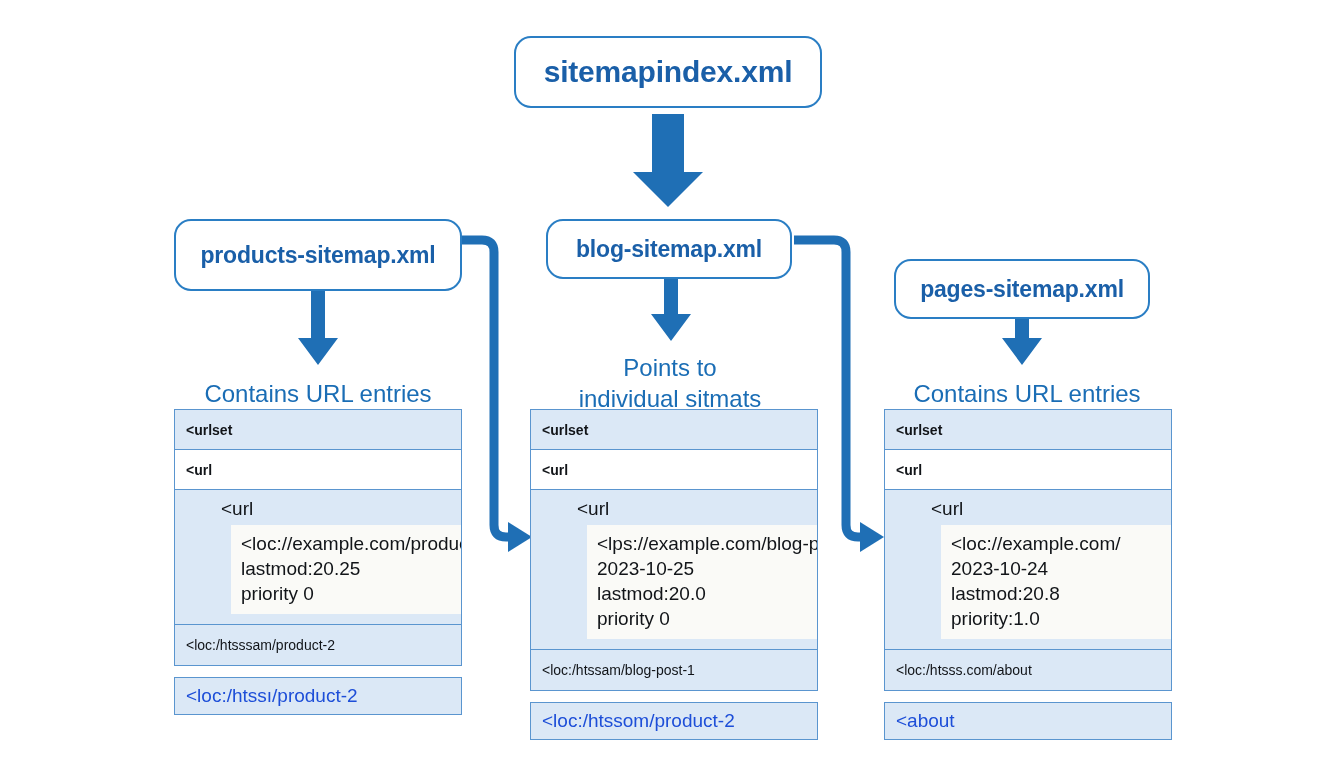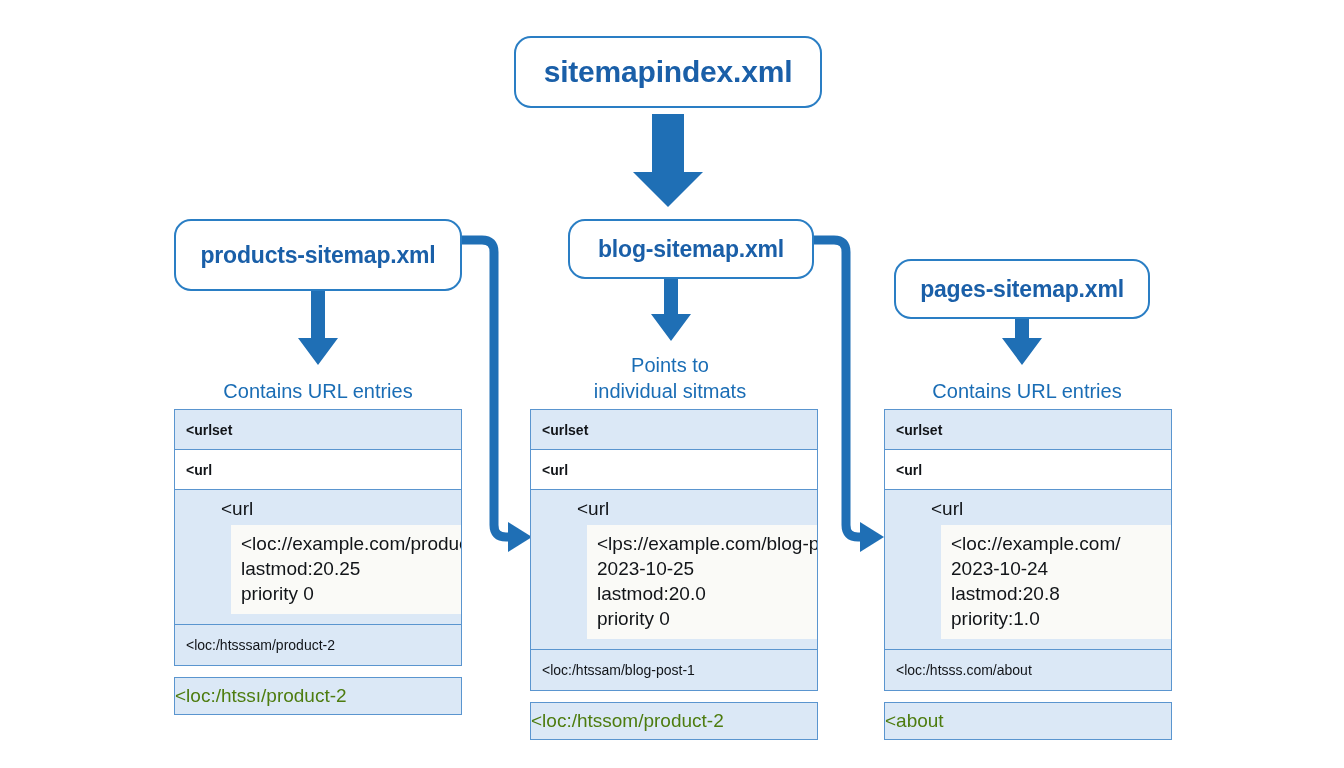--- a/index.html
+++ b/index.html
@@ -27,28 +27,28 @@
     justify-content: center;
     color: #1a5fa8;
     font-weight: bold;
     letter-spacing: -0.2px;
   }
   #root-box {
     left: 514px; top: 36px; width: 308px; height: 72px;
     font-size: 30px;
   }
   #node-products { left: 174px; top: 219px; width: 288px; height: 72px; font-size: 23px; }
-  #node-blog     { left: 568px; top: 219px; width: 246px; height: 60px; font-size: 23px; }
+  #node-blog     { left: 546px; top: 219px; width: 246px; height: 60px; font-size: 23px; }
   #node-pages    { left: 894px; top: 219px; width: 256px; height: 60px; font-size: 23px; margin-top: 40px; }
 
   
   .caption {
     position: absolute;
     color: #1a6db5;
-    font-size: 20px;
+    font-size: 24px;
     text-align: center;
     line-height: 1.28;
     white-space: pre-line;
   }
   #cap-products { left: 174px; top: 379px; width: 288px; }
   #cap-blog     { left: 540px; top: 353px; width: 260px; }
   #cap-pages    { left: 894px; top: 379px; width: 266px; }
 
   
   #wires {
@@ -108,22 +108,23 @@
     white-space: nowrap;
   }
 
   .xml-tail {
     margin-top: 11px;
     border: 1.5px solid #5a95cf;
     background: #dbe8f6;
     height: 38px;
     display: flex;
     align-items: center;
+    padding-left: 11px;
     font-size: 19px;
-    color: #4d7c0f;
+    color: #1d4ed8;
   }
 </style>
 </head>
 <body>
 
 <div id="canvas">
 
   <svg id="wires" viewBox="0 0 1344 768" width="1344" height="768">
 
     <g>

